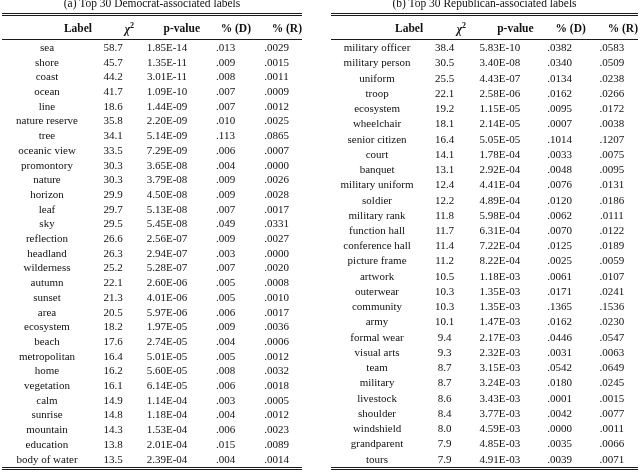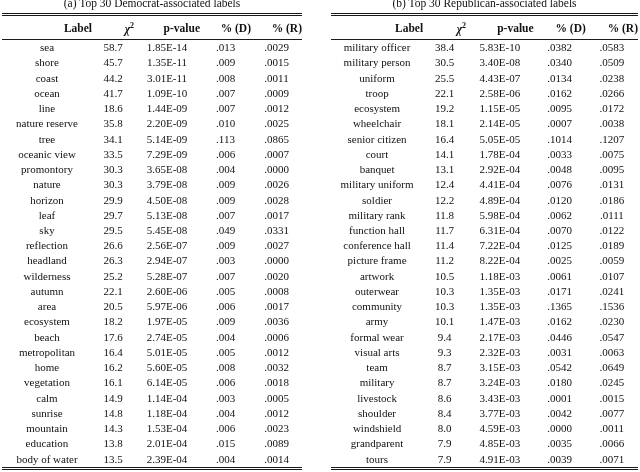--- a/index.html
+++ b/index.html
@@ -189,20 +189,27 @@
             <td>.0020</td>
           </tr>
           <tr>
             <td>autumn</td>
             <td>22.1</td>
             <td>2.60E-06</td>
             <td>.005</td>
             <td>.0008</td>
           </tr>
           <tr>
+            <td>sunset</td>
+            <td>21.3</td>
+            <td>4.01E-06</td>
+            <td>.005</td>
+            <td>.0010</td>
+          </tr>
+          <tr>
             <td>area</td>
             <td>20.5</td>
             <td>5.97E-06</td>
             <td>.006</td>
             <td>.0017</td>
           </tr>
           <tr>
             <td>ecosystem</td>
             <td>18.2</td>
             <td>1.97E-05</td>

